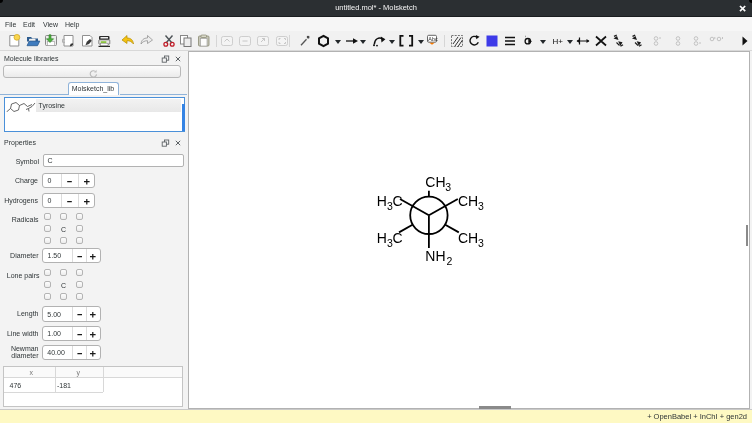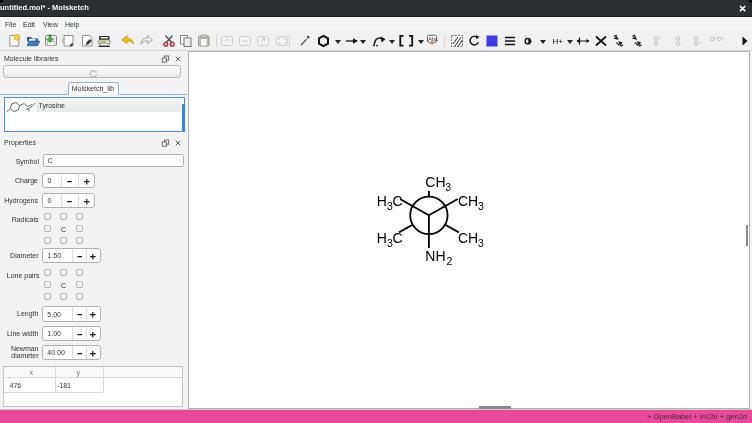--- a/index.html
+++ b/index.html
@@ -1,20 +1,20 @@
 <!DOCTYPE html>
 <html><head>
 <meta charset="utf-8">
 <style>
   * { margin:0; padding:0; box-sizing:border-box; }
   html,body { width:752px; height:423px; overflow:hidden; }
   body { font-family:"Liberation Sans", sans-serif; position:relative; background:#f3f3f3; }
   .abs { position:absolute; }
   #titlebar { left:0; top:0; width:752px; height:17px; background:#2b2f32; border-bottom:1px solid #1a1d1f; }
-  #titlebar .t { width:100%; color:#f6f6f6; font-size:7.5px; font-weight:bold; line-height:16px; }
+  #titlebar .t { width:100%; text-align:center; color:#f6f6f6; font-size:7.5px; font-weight:normal; line-height:16px; }
   #corner-l { left:0; top:0; width:3px; height:3px; background:#000; border-bottom-right-radius:3px; }
   #corner-r { right:0; top:0; width:3px; height:3px; background:#000; border-bottom-left-radius:3px; }
   #menubar { left:0; top:17px; width:752px; height:14px; background:#f6f6f6; font-size:7px; color:#2e3436; }
   #menubar span { position:absolute; top:4px; }
   #toolbar { left:0; top:31px; width:752px; height:20px; background:#f1f1f1; border-bottom:1px solid #d8d8d8; }
   .sep { position:absolute; top:4px; width:1px; height:12px; background:#d6d6d6; }
   .dd { position:absolute; top:8.5px; width:0; height:0; border-left:3px solid transparent; border-right:3px solid transparent; border-top:4px solid #23272a; }
   #dock { left:0; top:51px; width:187px; height:359px; background:#f3f3f3; font-size:7px; color:#2e3436; }
   .docktitle { position:absolute; left:4px; }
   .dockico { position:absolute; }
@@ -28,21 +28,21 @@
   .plabel { position:absolute; text-align:right; }
   .spin { position:absolute; background:#fff; border:1px solid #b2b2b2; border-radius:3px; }
   .spin .val { position:absolute; left:4.5px; top:50%; transform:translateY(-50%); }
   .spin .sl { position:absolute; top:0; bottom:0; width:1px; background:#dcdcdc; }
   .cb { position:absolute; width:7px; height:7px; background:linear-gradient(#fdfdfd,#ececec); border:1px solid #b4b4b4; border-radius:2px; }
   #symbolfield { position:absolute; left:42.5px; top:103px; width:141px; height:13px; background:#fff; border:1px solid #b2b2b2; border-radius:2px; padding-left:4px; line-height:11px; }
   #ptable { position:absolute; left:2.5px; top:314.5px; width:180px; height:41.5px; background:#fff; border:1px solid #c4c4c4; }
   #canvas { left:188px; top:51px; width:562px; height:358px; background:#fff; border:1px solid #b2b2b2; }
   #hthumb { left:479px; top:406px; width:32px; height:2.5px; background:#8a8a8a; }
   #vthumb { left:745.5px; top:225px; width:2.5px; height:21px; background:#8a8a8a; }
-  #statusbar { left:0; top:410px; width:752px; height:13px; background:#ec4899; font-size:7.5px; color:#2e3436; }
+  #statusbar { left:0; top:410px; width:752px; height:13px; background:#fef9c3; font-size:7.5px; color:#2e3436; }
   #statusbar .r { position:absolute; right:5px; top:2px; }
 </style>
 </head>
 <body>
 <div class="abs" id="titlebar">
     <div class="t">untitled.mol* - Molsketch</div>
 <svg width="12" height="12" style="position:absolute;right:3px;top:2.5px">
       <path d="M3 3 l5.2 5.2 M8.2 3 L3 8.2" stroke="#fcfcfc" stroke-width="1.7"></path>
     </svg>
 </div>

